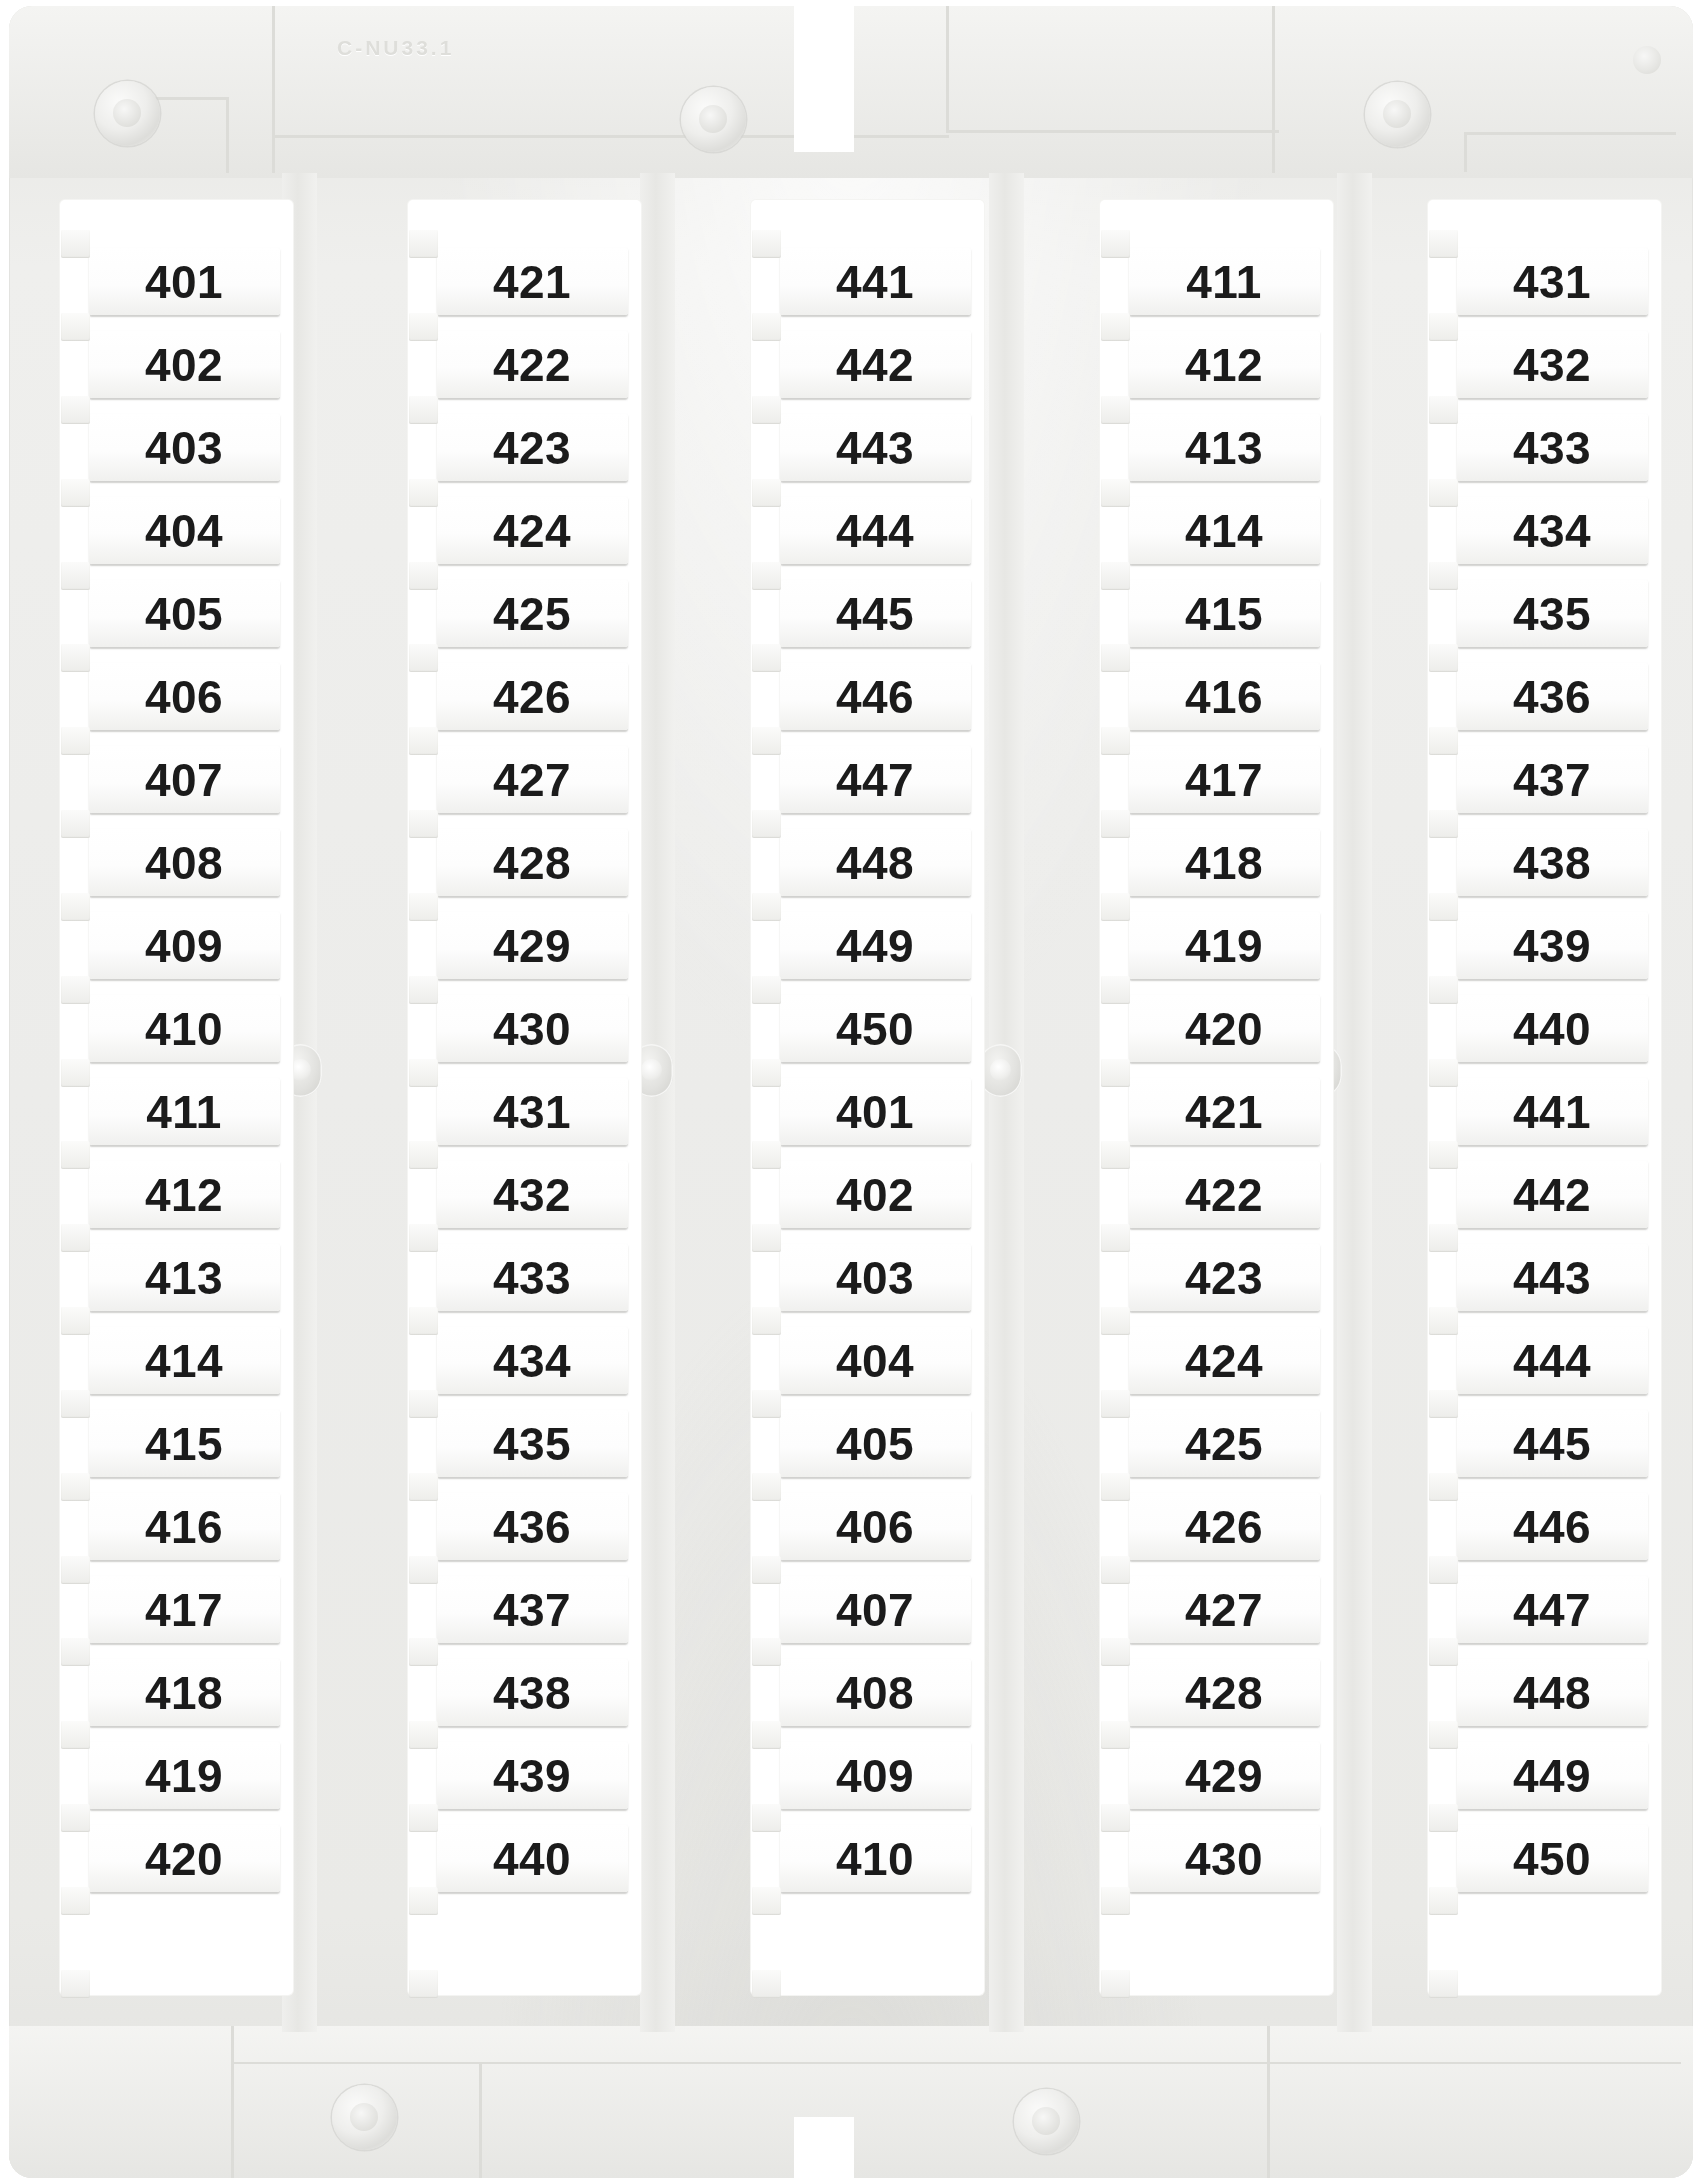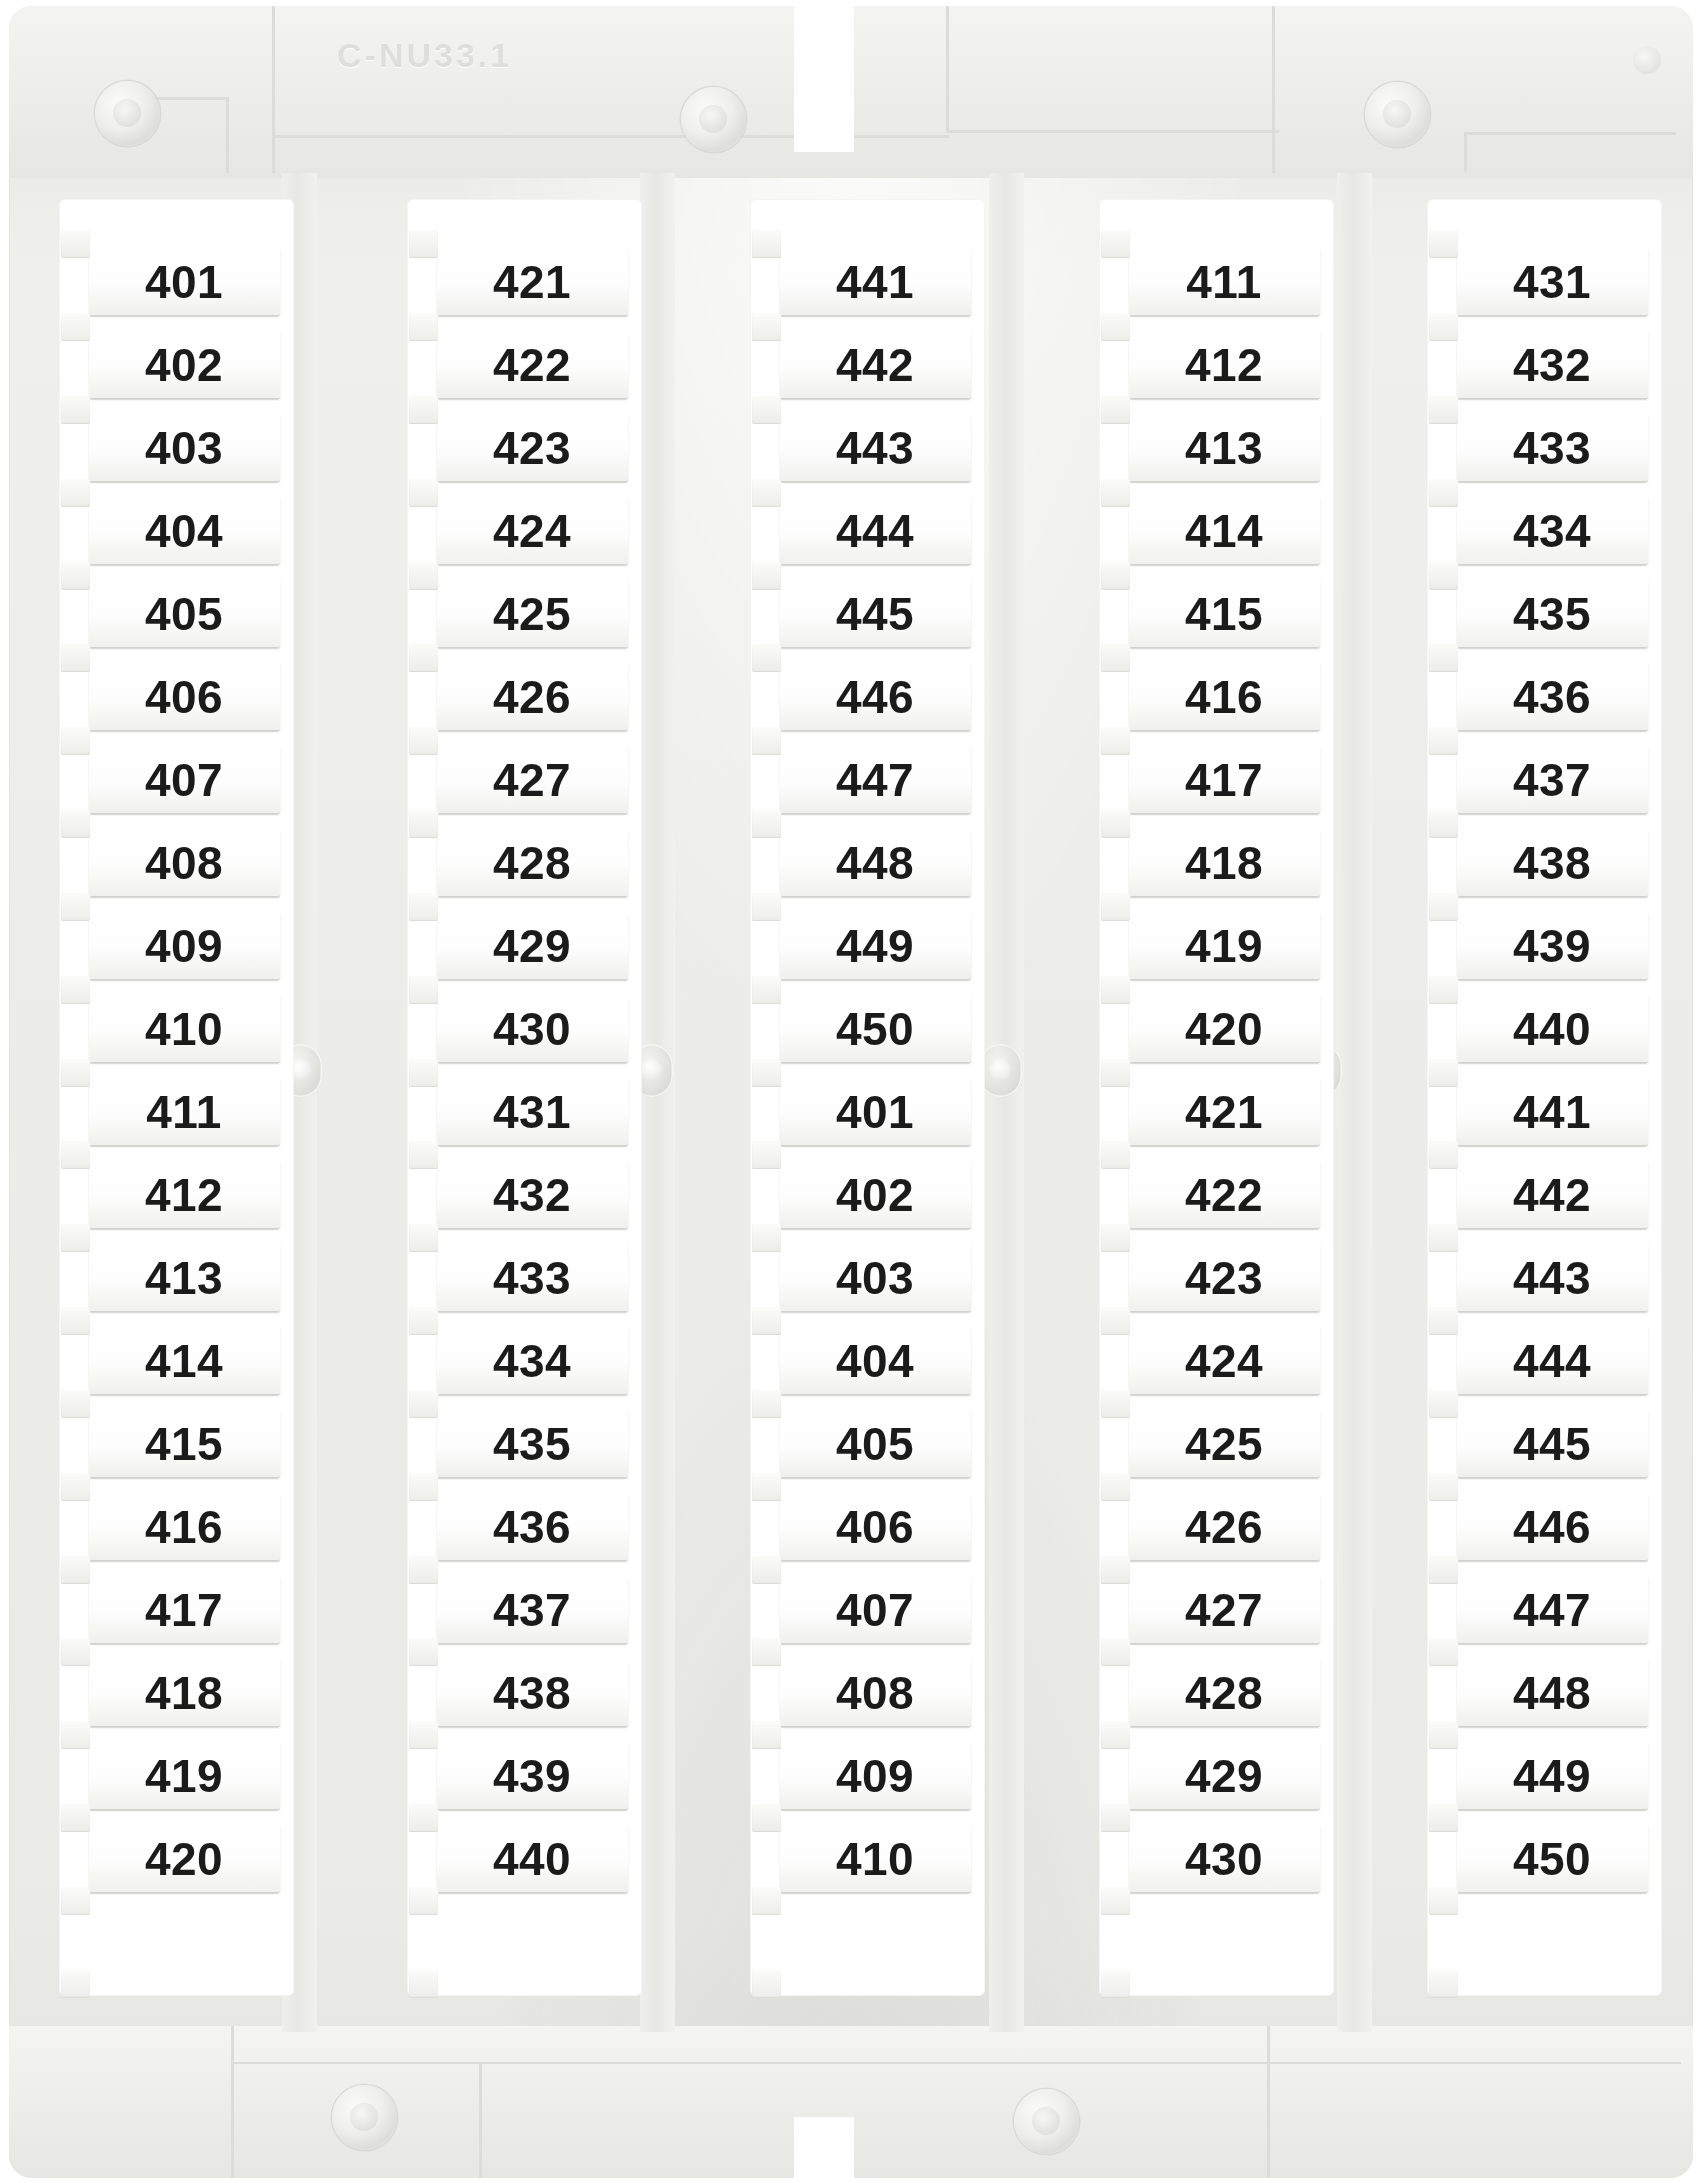--- a/index.html
+++ b/index.html
@@ -83,21 +83,21 @@
     position: absolute;
     width: 28px;
     height: 28px;
     border-radius: 50%;
     background: radial-gradient(circle at 40% 36%, #f7f7f6 0%, #e6e6e3 60%, #d8d8d4 100%);
   }
 
   .frame-text {
     position: absolute;
     color: #dededa;
-    font-size: 34px;
+    font-size: 21px;
     letter-spacing: 3px;
     font-weight: 700;
     text-shadow: 0 0.5px 0 #ffffff;
     user-select: none;
   }
 
   
   .strip {
     position: absolute;
     top: 194px;

